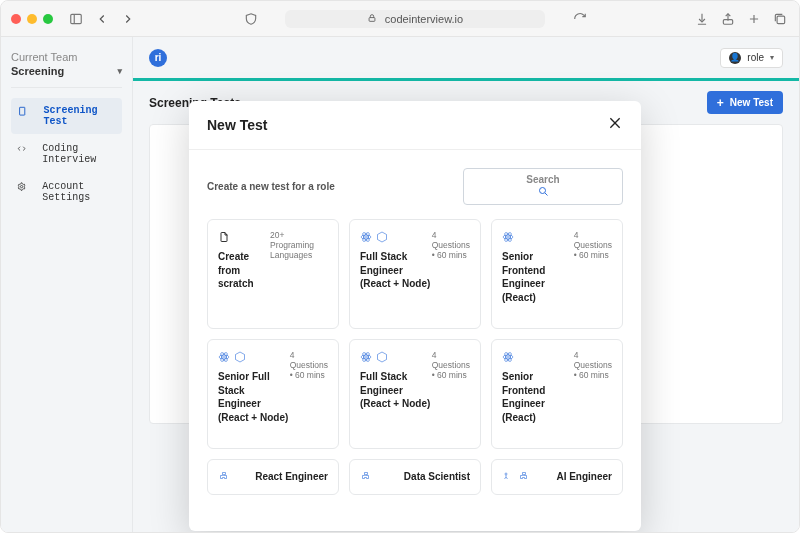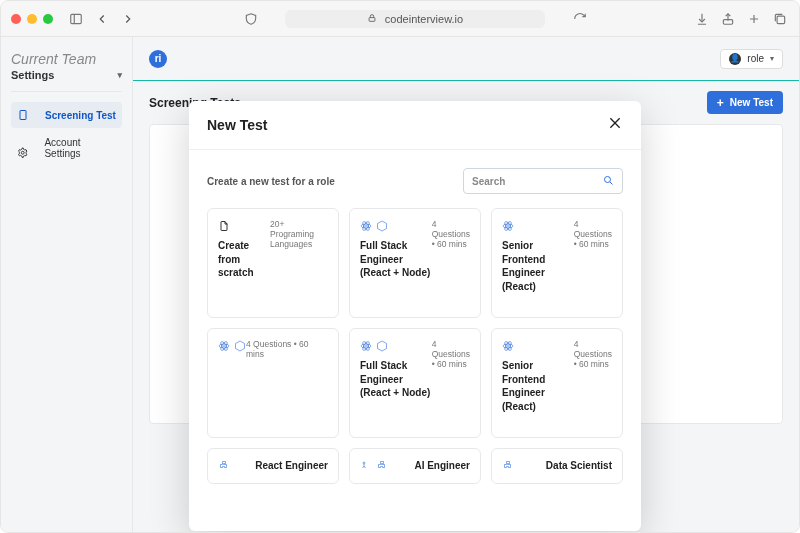--- a/index.html
+++ b/index.html
@@ -17,30 +17,30 @@
   .nav-arrow { color: #555; }
   .addr { flex: 1; display: flex; justify-content: center; }
   .addr-inner { display: flex; align-items: flex-end; gap: 8px; background: #eee; border-radius: 6px; padding: 3px 14px; min-width: 260px; justify-content: center; font-size: 11px; color: #555; }
   .addr-inner .lock { width: 10px; }
   .tb-right { display: flex; gap: 8px; }
 
   .content { flex: 1; display: flex; background: #f3f5f7; position: relative; }
 
   
   .sidebar { width: 132px; background: #f3f5f7; padding: 14px 10px; border-right: 1px solid #e6e8ea; font-size: 10px; color: #333; }
-  .team-label { font-size: 14px; color: #888; font-style: italic; }
+  .team-label { font-size: 11px; color: #888; }
   .team-select { display: flex; align-items: center; justify-content: space-between; font-size: 11px; font-weight: 600; margin-top: 2px; padding-bottom: 10px; border-bottom: 1px solid #e6e8ea; }
   .team-select .chev { font-size: 9px; color: #666; }
-  .nav-item { display: flex; align-items: flex-end; gap: 16px; padding: 7px 6px; border-radius: 4px; margin-top: 2px; font-size: 10px; color: #333; }
+  .nav-item { display: flex; align-items: flex-start; gap: 16px; padding: 7px 6px; border-radius: 4px; margin-top: 2px; font-size: 10px; color: #333; font-family: Liberation Mono, monospace; }
   .nav-item.active { background: #e7ecf2; color: #0f55c7; font-weight: 600; }
   .nav-item .nicon { width: 12px; height: 12px; display: flex; align-items: center; justify-content: center; }
 
   
   .main { flex: 1; display: flex; flex-direction: column; }
-  .header { height: 44px; display: flex; align-items: center; justify-content: space-between; padding: 0 16px; border-bottom: 1px solid #14b8a6; background: #fff0; }
+  .header { height: 44px; display: flex; align-items: center; justify-content: space-between; padding: 0 16px; border-bottom: 3px solid #14b8a6; background: #fff0; }
   .brand { display: flex; align-items: center; gap: 8px; }
   .brand-logo { width: 18px; height: 18px; border-radius: 50%; background: #2f6fdb; color: #fff; font-size: 10px; display: flex; align-items: center; justify-content: center; font-weight: 700; }
   .brand-title { font-size: 13px; font-weight: 600; }
   .user-chip { display: flex; align-items: center; gap: 6px; font-size: 10px; color: #333; border: 1px solid #ddd; border-radius: 4px; padding: 3px 8px; background: #fff; }
   .avatar { width: 12px; height: 12px; border-radius: 50%; background: #333; color: #fff; font-size: 8px; display: flex; align-items: center; justify-content: center; }
 
   .subheader { display: flex; align-items: center; justify-content: space-between; padding: 10px 16px 4px; }
   .sub-title { font-size: 12px; font-weight: 600; color: #222; }
   .new-test-btn { background: #2f6fdb; color: #fff; border-radius: 4px; font-size: 10px; font-weight: 600; padding: 6px 10px; display: flex; align-items: center; gap: 6px; }
   .new-test-btn .plus { font-size: 12px; line-height: 10px; }
@@ -49,21 +49,21 @@
 
   
   .modal { position: absolute; left: 188px; top: 64px; width: 452px; height: 430px; background: #fff; border-radius: 6px; box-shadow: 0 10px 40px rgba(0,0,0,0.18); display: flex; flex-direction: column; overflow: hidden; }
   .modal-header { padding: 14px 18px; border-bottom: 1px solid #eee; display: flex; align-items: center; justify-content: space-between; }
   .modal-title { font-size: 14px; font-weight: 600; color: #222; }
   .close { cursor: pointer; color: #222; }
   .close svg { width: 16px; height: 16px; }
   .modal-body { padding: 18px 18px 0; overflow: hidden; }
   .modal-sub { display: flex; align-items: center; justify-content: space-between; margin-bottom: 14px; font-weight: bold; }
   .modal-sub-label { font-size: 10px; color: #555; }
-  .search-box { display: flex; align-items: center; justify-content: space-between; border: 1px solid #d0d6dd; border-radius: 4px; padding: 5px 8px; width: 160px; font-size: 10px; color: #888; }
+  .search-box { display: flex; align-items: center; justify-content: space-between; border: 1px solid #d0d6dd; border-radius: 4px; padding: 5px 8px; width: 160px; font-size: 10px; color: #888; flex-direction: column; }
   .search-box .sicon { color: #2f6fdb; }
 
   .grid { display: grid; grid-template-columns: repeat(3, 1fr); gap: 10px; }
   .card { border: 1px solid #e6e8ea; border-radius: 6px; padding: 10px; height: 110px; display: flex; flex-direction: row; justify-content: space-between; background: #fff; }
   .card-icons { display: flex; gap: 4px; color: #2f6fdb; font-size: 12px; height: 14px; align-items: center; }
   .card-icons svg { width: 12px; height: 12px; }
   .card-title { font-size: 10px; font-weight: 600; color: #222; line-height: 1.35; }
   .card-meta { font-size: 8.5px; color: #777; }
   .card.cut { height: 36px; }
 </style>
@@ -146,31 +146,40 @@
           </svg>
       </div>
     </div>
   </div>
 
   <div class="content">
 
     <div class="sidebar">
       <div class="team-label">Current Team</div>
       <div class="team-select">
-        <span>Settings</span>
+        <span>Screening</span>
         <span class="chev">▾</span>
       </div>
       <div style="height:8px"></div>
       <div class="nav-item active">
         <span class="nicon">
           <svg viewBox="0 0 24 24" fill="none" stroke="currentColor" stroke-width="2">
               <rect x="6" y="3" width="12" height="18" rx="1"></rect>
             </svg>
         </span>
         <span>Screening Test</span>
+      </div>
+      <div class="nav-item">
+        <span class="nicon">
+          <svg viewBox="0 0 24 24" fill="none" stroke="currentColor" stroke-width="2">
+              <polyline points="8 7 3 12 8 17"></polyline>
+              <polyline points="16 7 21 12 16 17"></polyline>
+            </svg>
+        </span>
+        <span>Coding Interview</span>
       </div>
       <div class="nav-item">
         <span class="nicon">
           <svg viewBox="0 0 24 24" fill="none" stroke="currentColor" stroke-width="2">
               <circle cx="12" cy="12" r="3"></circle>
               <path d="M19 12a7 7 0 0 0-.2-1.7l2-1.5-2-3.4-2.3 1a7 7 0 0 0-2.9-1.7L13 2h-2l-.6 2.7a7 7 0 0 0-2.9 1.7l-2.3-1-2 3.4 2 1.5A7 7 0 0 0 5 12c0 .6.1 1.1.2 1.7l-2 1.5 2 3.4 2.3-1a7 7 0 0 0 2.9 1.7L11 22h2l.6-2.7a7 7 0 0 0 2.9-1.7l2.3 1 2-3.4-2-1.5c.1-.6.2-1.1.2-1.7z"></path>
             </svg>
         </span>
         <span>Account Settings</span>
       </div>
@@ -279,20 +288,21 @@
                     <ellipse cx="12" cy="12" rx="10" ry="4" fill="none" stroke="#2f6fdb" stroke-width="1.2"></ellipse>
                     <ellipse cx="12" cy="12" rx="10" ry="4" fill="none" stroke="#2f6fdb" stroke-width="1.2" transform="rotate(60 12 12)"></ellipse>
                     <ellipse cx="12" cy="12" rx="10" ry="4" fill="none" stroke="#2f6fdb" stroke-width="1.2" transform="rotate(-60 12 12)"></ellipse>
                     <circle cx="12" cy="12" r="1.5" fill="#2f6fdb"></circle>
                   </svg>
                 <svg viewBox="0 0 24 24">
                     <polygon points="12,2 21,7 21,17 12,22 3,17 3,7" fill="none" stroke="#2f6fdb" stroke-width="1.2"></polygon>
                   </svg>
               </div>
               <div style="height:6px"></div>
+              <div class="card-title">Senior Full Stack Engineer (React + Node)</div>
             </div>
             <div class="card-meta">4 Questions • 60 mins</div>
           </div>
 
           <div class="card">
             <div>
               <div class="card-icons">
                 <svg viewBox="0 0 24 24">
                     <ellipse cx="12" cy="12" rx="10" ry="4" fill="none" stroke="#2f6fdb" stroke-width="1.2"></ellipse>
                     <ellipse cx="12" cy="12" rx="10" ry="4" fill="none" stroke="#2f6fdb" stroke-width="1.2" transform="rotate(60 12 12)"></ellipse>
@@ -325,38 +335,38 @@
             <div class="card-meta">4 Questions • 60 mins</div>
           </div>
 
           <div class="card cut">
             <div class="card-icons">
               <svg viewBox="0 0 24 24">
                   <path d="M9 3h6v4h-4v2h6v6h-4v-2h-4v2H5V9h4z" fill="none" stroke="#2f6fdb" stroke-width="1.2"></path>
                 </svg>
             </div>
             <div class="card-title">React Engineer</div>
+          </div>
+          <div class="card cut">
+            <div class="card-icons">
+              <svg viewBox="0 0 24 24">
+                  <path d="M9 3h6v4h-4v2h6v6h-4v-2h-4v2H5V9h4z" fill="none" stroke="#2f6fdb" stroke-width="1.2"></path>
+                </svg>
+            </div>
+            <div class="card-title">Data Scientist</div>
           </div>
           <div class="card cut">
             <div class="card-icons">
               <svg viewBox="0 0 24 24">
                   <circle cx="8" cy="6" r="2" fill="none" stroke="#2f6fdb" stroke-width="1.2"></circle>
                   <path d="M8 8v4l-3 4M8 12l3 4" fill="none" stroke="#2f6fdb" stroke-width="1.2"></path>
                 </svg>
               <svg viewBox="0 0 24 24">
                   <path d="M9 3h6v4h-4v2h6v6h-4v-2h-4v2H5V9h4z" fill="none" stroke="#2f6fdb" stroke-width="1.2"></path>
                 </svg>
             </div>
             <div class="card-title">AI Engineer</div>
           </div>
-          <div class="card cut">
-            <div class="card-icons">
-              <svg viewBox="0 0 24 24">
-                  <path d="M9 3h6v4h-4v2h6v6h-4v-2h-4v2H5V9h4z" fill="none" stroke="#2f6fdb" stroke-width="1.2"></path>
-                </svg>
-            </div>
-            <div class="card-title">Data Scientist</div>
-          </div>
         </div>
       </div>
     </div>
   </div>
 </div>
 
 </body></html>

